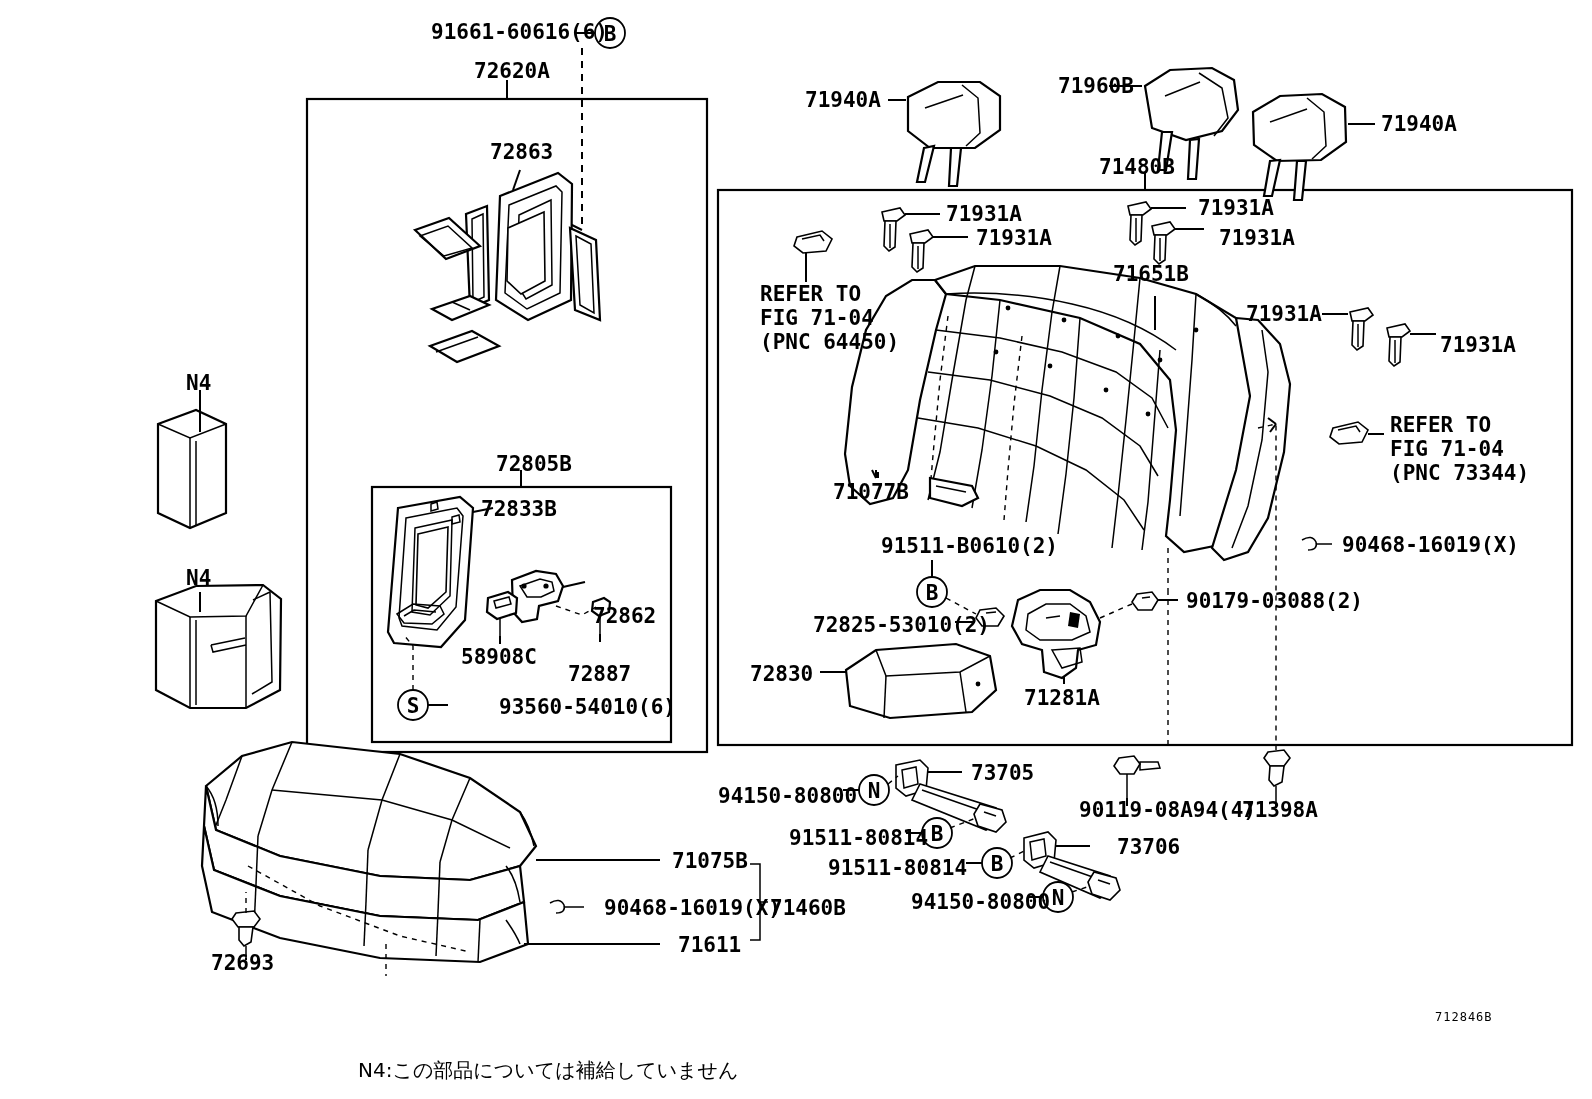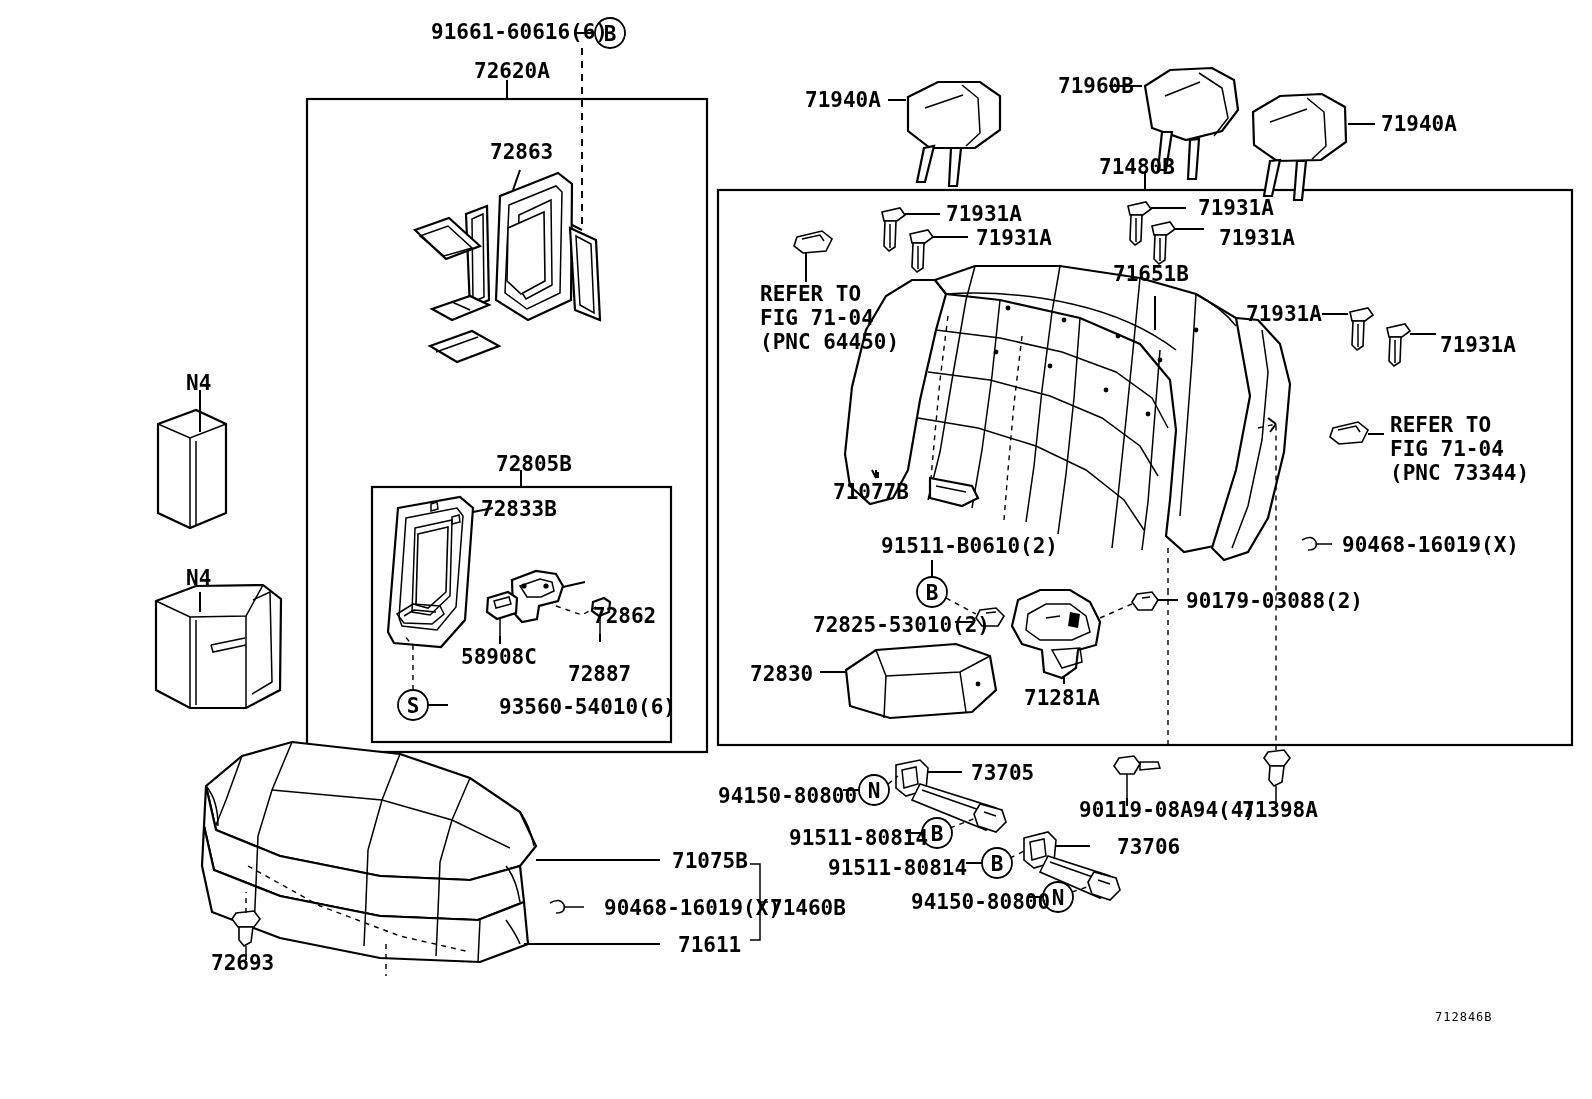--- a/index.html
+++ b/index.html
@@ -463,14 +463,15 @@
 <div class="lbl" style="left:1079px;top:798px;">90119-08A94(4)</div>
 <div class="lbl" style="left:1242px;top:798px;">71398A</div>
 
 <div class="lbl" style="left:672px;top:849px;">71075B</div>
 <div class="lbl" style="left:604px;top:896px;">90468-16019(X)</div>
 <div class="lbl" style="left:770px;top:896px;">71460B</div>
 <div class="lbl" style="left:678px;top:933px;">71611</div>
 <div class="lbl" style="left:211px;top:951px;">72693</div>
 
 <div class="lbl id" style="left:1435px;top:1010px;">712846B</div>
+<div class="lbl jp" style="left:358px;top:1059px;">N4:この部品については補給していません</div>
 
 </div>
 
 </body></html>

